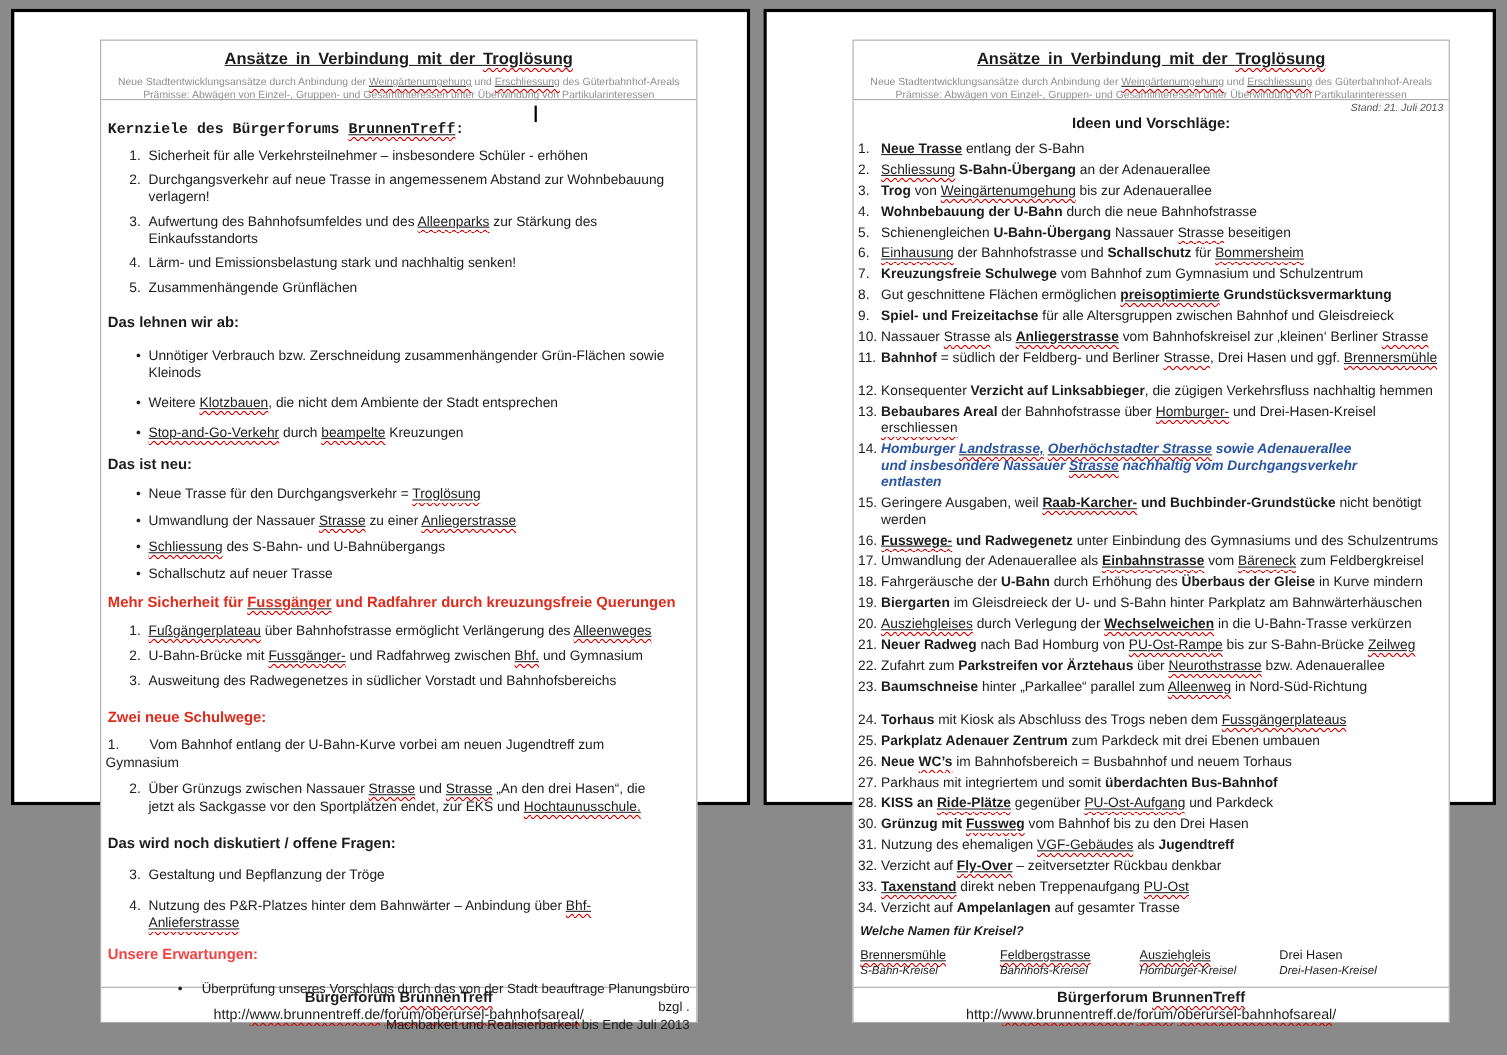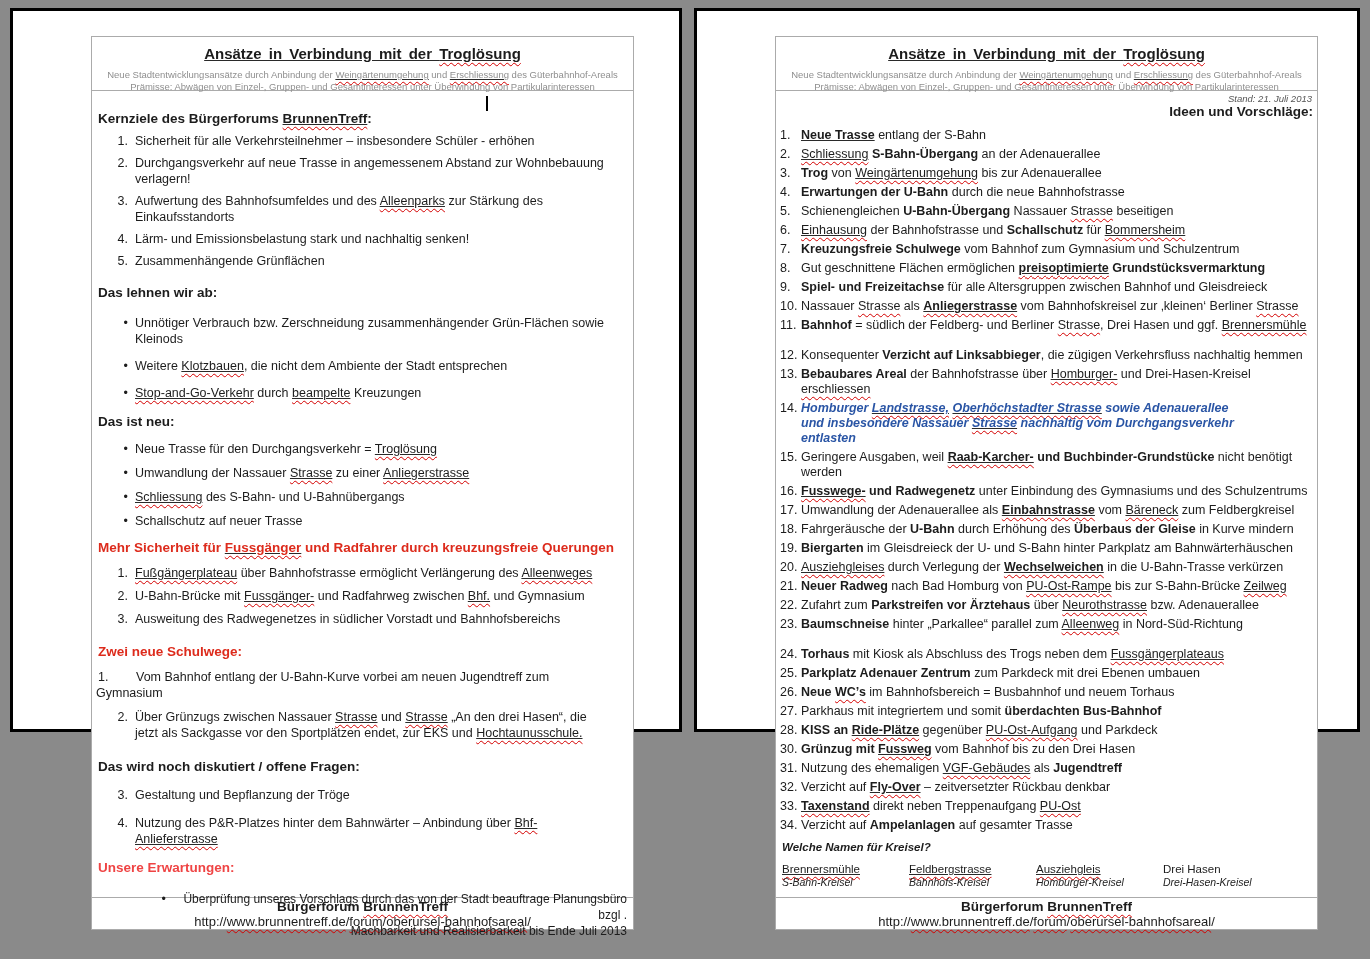--- a/index.html
+++ b/index.html
@@ -47,37 +47,37 @@
   .i{font-style:italic;}
   .u{text-decoration:underline;text-decoration-color:#2a2a2a;text-underline-offset:1px;}
   .sq{text-decoration:underline wavy #d40000;text-decoration-thickness:1px;text-underline-offset:2.5px;}
 
   
   .section-heading{font-size:13.5px;font-weight:bold;line-height:16px;margin-left:2px;}
   .row{display:flex;line-height:16px;font-size:12.5px;margin-left:10px;}
   .row .mk{flex:0 0 22px;text-align:right;padding-right:7px;box-sizing:content-box;}
   .row .tx{flex:1 1 auto;}
   .sec{}
-  .s1{margin-top:19px;} .s1 .row{margin-top:6px;}  .s1 .section-heading{margin-bottom:2px;}
+  .s1{margin-top:19px;} .s1 .row{margin-top:6px;}  .s1 .section-heading{margin-bottom:2px;font-family:Liberation Mono, monospace;}
   .s2{margin-top:16px;} .s2 .row{margin-top:11px;} .s2 .section-heading{margin-bottom:14px;}
   .s3{margin-top:13px;} .s3 .row{margin-top:8px;}  .s3 .section-heading{margin-bottom:11px;}
   .s4{margin-top:11px;} .s4 .row{margin-top:7px;}  .s4 .section-heading{margin-bottom:9px;}
   .s5{margin-top:17px;} .s5 .row{margin-top:8px;}  .s5 .section-heading{margin-bottom:9px;}
   .s6{margin-top:18px;} .s6 .row{margin-top:12px;} .s6 .section-heading{margin-bottom:12px;}
   .s7{margin-top:13px;} .s7 .row{margin-top:15px;} .s7 .section-heading{margin-bottom:0;}
   .row.hang{display:block;position:relative;margin-left:0;}
   .row.hang .mk{position:absolute;left:2px;top:0;width:auto;padding:0;text-align:left;}
   .row.hang .tx{text-indent:40px;}
   .row.rightAlign .mk{flex:0 0 60px;text-align:right;padding-right:10px;}
   .row.rightAlign .tx{text-align:right;padding-right:2px;font-size:12px;line-height:16px;}
 
   
   .meta-stand{text-align:right;font-style:italic;font-size:9.5px;color:#555;
     line-height:11px;margin:1px 1px 0 0;}
-  .meta-ideen{text-align:right;font-weight:bold;font-size:13.5px;line-height:15px;
+  .meta-ideen{text-align:center;font-weight:bold;font-size:13.5px;line-height:15px;
     margin:0 0 5px 0;}
   .rrow{display:flex;font-size:12.5px;line-height:15px;margin-top:4px;}
   .rrow .mk{flex:0 0 21px;text-align:left;}
   .rrow .tx{flex:1 1 auto;}
   .rrow.gap{margin-top:15px;}
   .kreisel{margin-top:auto;margin-bottom:8px;margin-left:2px;}
   .kreisel-q{font-size:11.5px;font-weight:bold;font-style:italic;margin-bottom:10px;}
   .kreisel-cols{display:flex;}
   .kcol{flex:0 0 127px;}
   .kcol .kname{font-size:11.5px;line-height:13px;}
@@ -226,21 +226,21 @@
           <div class="rrow">
             <span class="mk">2.</span>
             <div class="tx"><span class="u"><span class="sq">Schliessung</span></span><span> </span><span class="b">S-Bahn-Übergang</span><span> an der Adenauerallee</span></div>
           </div>
           <div class="rrow">
             <span class="mk">3.</span>
             <div class="tx"><span class="b">Trog</span><span> von </span><span class="u"><span class="sq">Weingärtenumgehung</span></span><span> bis zur Adenauerallee</span></div>
           </div>
           <div class="rrow">
             <span class="mk">4.</span>
-            <div class="tx"><span class="b">Erwartungen der U-Bahn</span><span> durch die neue Bahnhofstrasse</span></div>
+            <div class="tx"><span class="b">Wohnbebauung der U-Bahn</span><span> durch die neue Bahnhofstrasse</span></div>
           </div>
           <div class="rrow">
             <span class="mk">5.</span>
             <div class="tx"><span>Schienengleichen </span><span class="b">U-Bahn-Übergang</span><span> Nassauer </span><span><span class="sq">Strasse</span></span><span> beseitigen</span></div>
           </div>
           <div class="rrow">
             <span class="mk">6.</span>
             <div class="tx"><span class="u"><span class="sq">Einhausung</span></span><span> der Bahnhofstrasse und </span><span class="b">Schallschutz</span><span> für </span><span class="u"><span class="sq">Bommersheim</span></span></div>
           </div>
           <div class="rrow">

